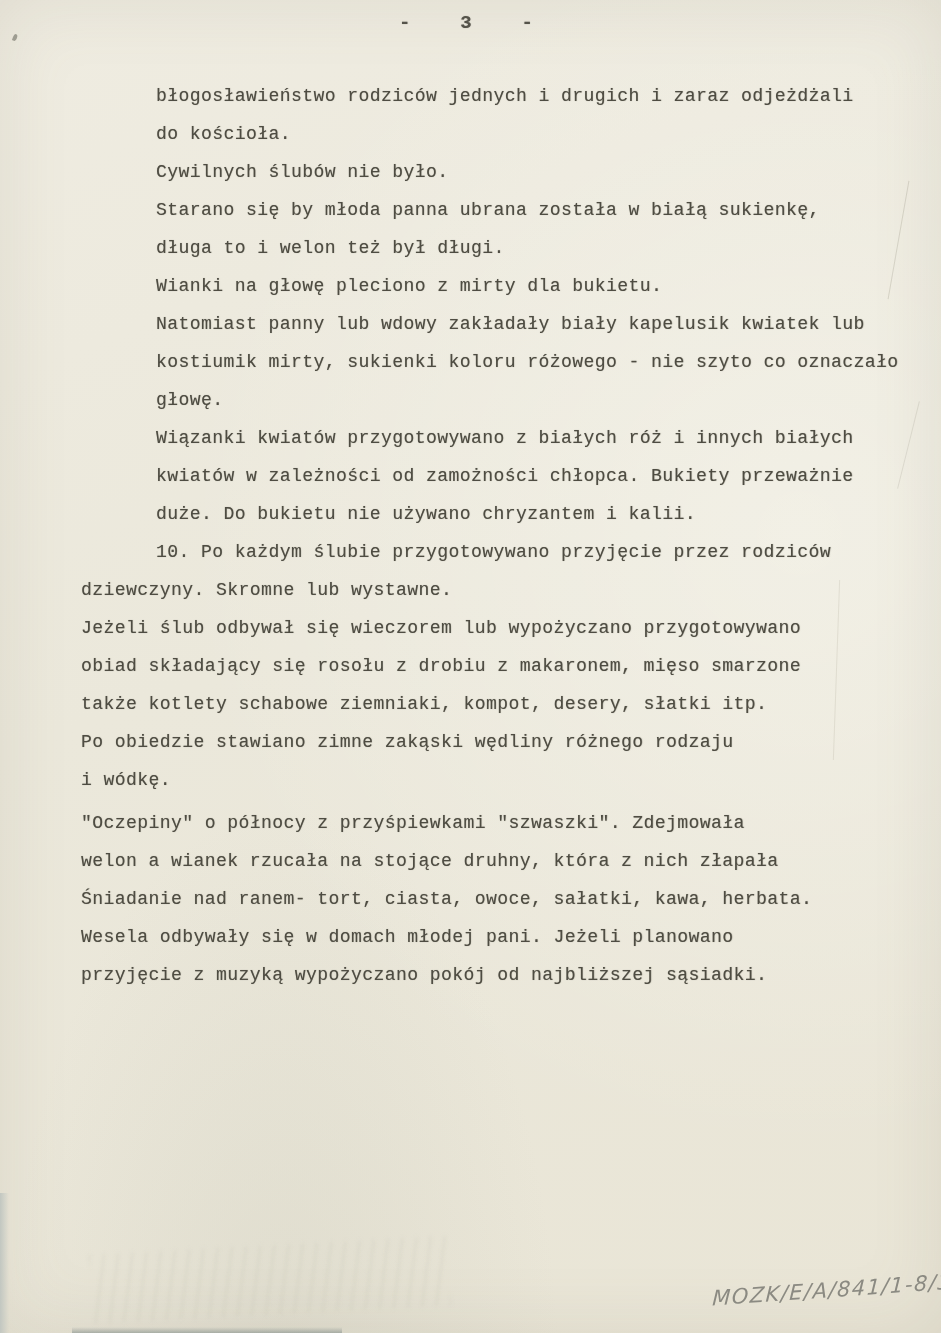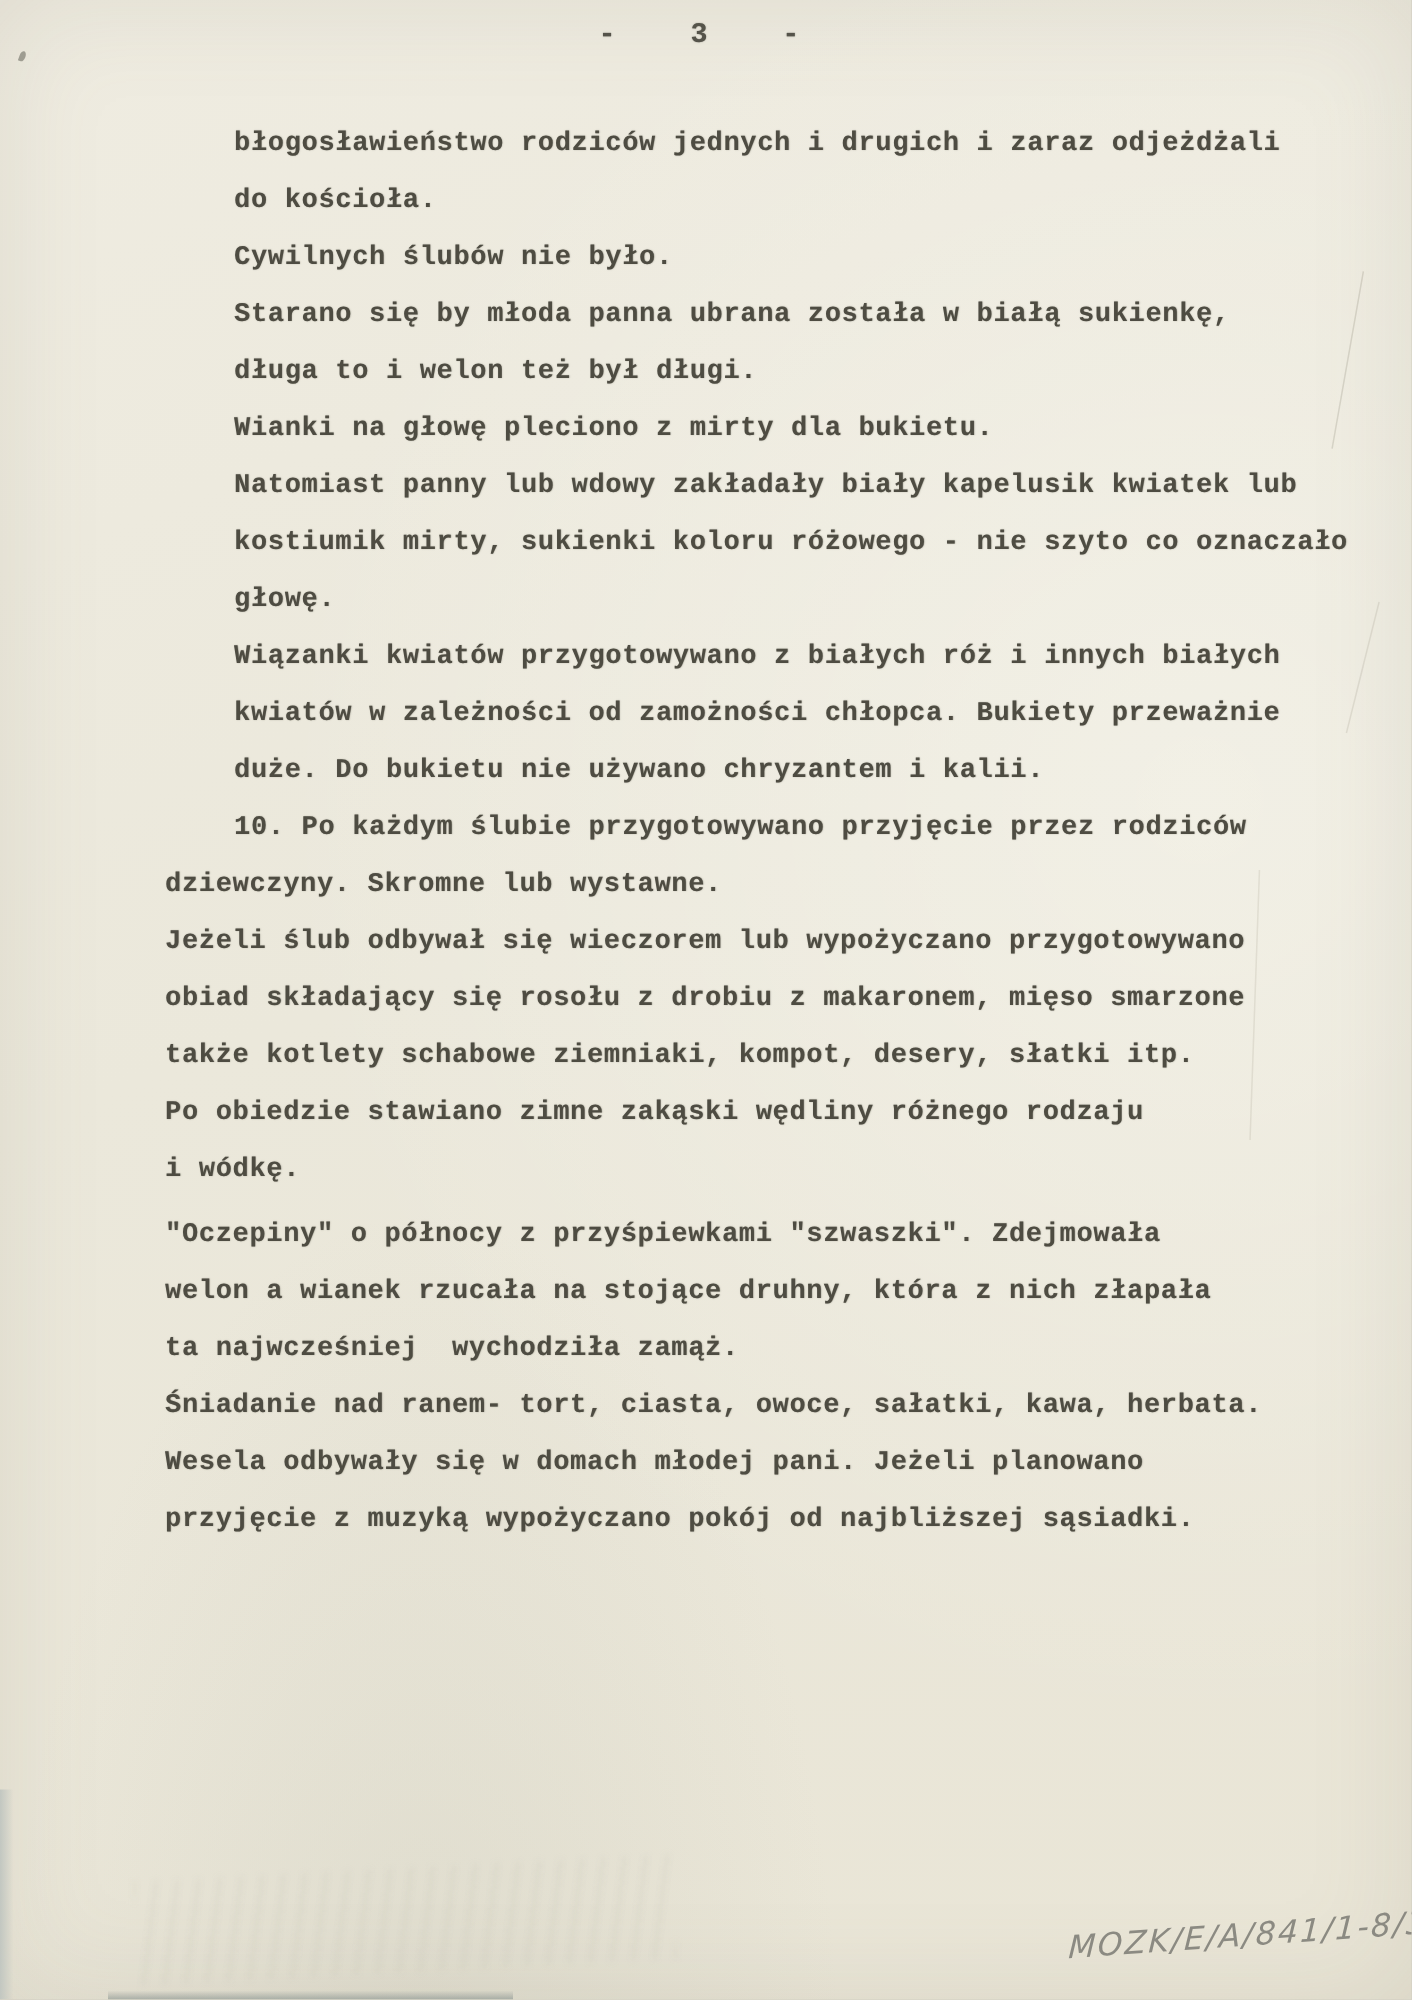--- a/index.html
+++ b/index.html
@@ -31,28 +31,28 @@
     white-space: pre;
   }
   .text-block {
     position: absolute;
     top: 77px; left: 0;
     width: 941px;
   }
   .ln {
     line-height: 38px;
     font-size: 18px;
-    font-weight: bold;
+    font-weight: normal;
     letter-spacing: 0.45px;
     color: #4e4c42;
     text-shadow: 0.3px 0.3px 0.8px rgba(75,73,62,0.5);
     white-space: pre;
   }
   .ind0 { padding-left: 156px; }
-  .ind1 { padding-left: 110px; }
+  .ind1 { padding-left: 81px; }
   .gap-sm { margin-top: 5px; }
   .archive-ref {
     position: absolute;
     left: 712px; top: 1278px;
     font-family: "DejaVu Sans", sans-serif;
     font-style: italic;
     font-size: 21px;
     letter-spacing: 1.5px;
     color: #8b8a82;
     transform: rotate(-4deg) skewX(-7deg);
@@ -133,21 +133,20 @@
     <div class="ln ind0">duże. Do bukietu nie używano chryzantem i kalii.</div>
     <div class="ln ind0">10. Po każdym ślubie przygotowywano przyjęcie przez rodziców</div>
     <div class="ln ind1">dziewczyny. Skromne lub wystawne.</div>
     <div class="ln ind1">Jeżeli ślub odbywał się wieczorem lub wypożyczano przygotowywano</div>
     <div class="ln ind1">obiad składający się rosołu z drobiu z makaronem, mięso smarzone</div>
     <div class="ln ind1">także kotlety schabowe ziemniaki, kompot, desery, słatki itp.</div>
     <div class="ln ind1">Po obiedzie stawiano zimne zakąski wędliny różnego rodzaju</div>
     <div class="ln ind1">i wódkę.</div>
     <div class="ln ind1 gap-sm">"Oczepiny" o północy z przyśpiewkami "szwaszki". Zdejmowała</div>
     <div class="ln ind1">welon a wianek rzucała na stojące druhny, która z nich złapała</div>
-    <div class="ln ind1">ta najwcześniej  wychodziła zamąż.</div>
     <div class="ln ind1">Śniadanie nad ranem- tort, ciasta, owoce, sałatki, kawa, herbata.</div>
     <div class="ln ind1">Wesela odbywały się w domach młodej pani. Jeżeli planowano</div>
     <div class="ln ind1">przyjęcie z muzyką wypożyczano pokój od najbliższej sąsiadki.</div>
   </div>
 
   <div class="archive-ref">MOZK/E/A/841/1-8/3</div>
 
   <div class="speck"></div>
   <div class="crease1"></div>
   <div class="crease2"></div>

